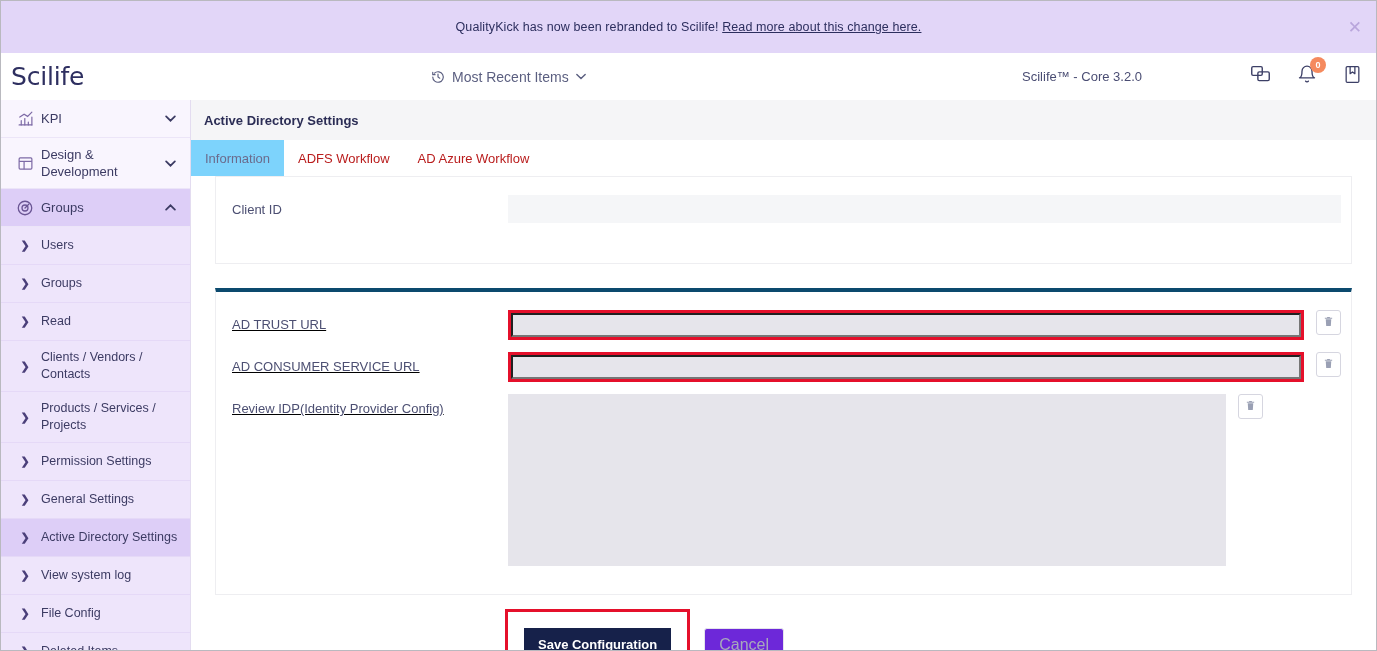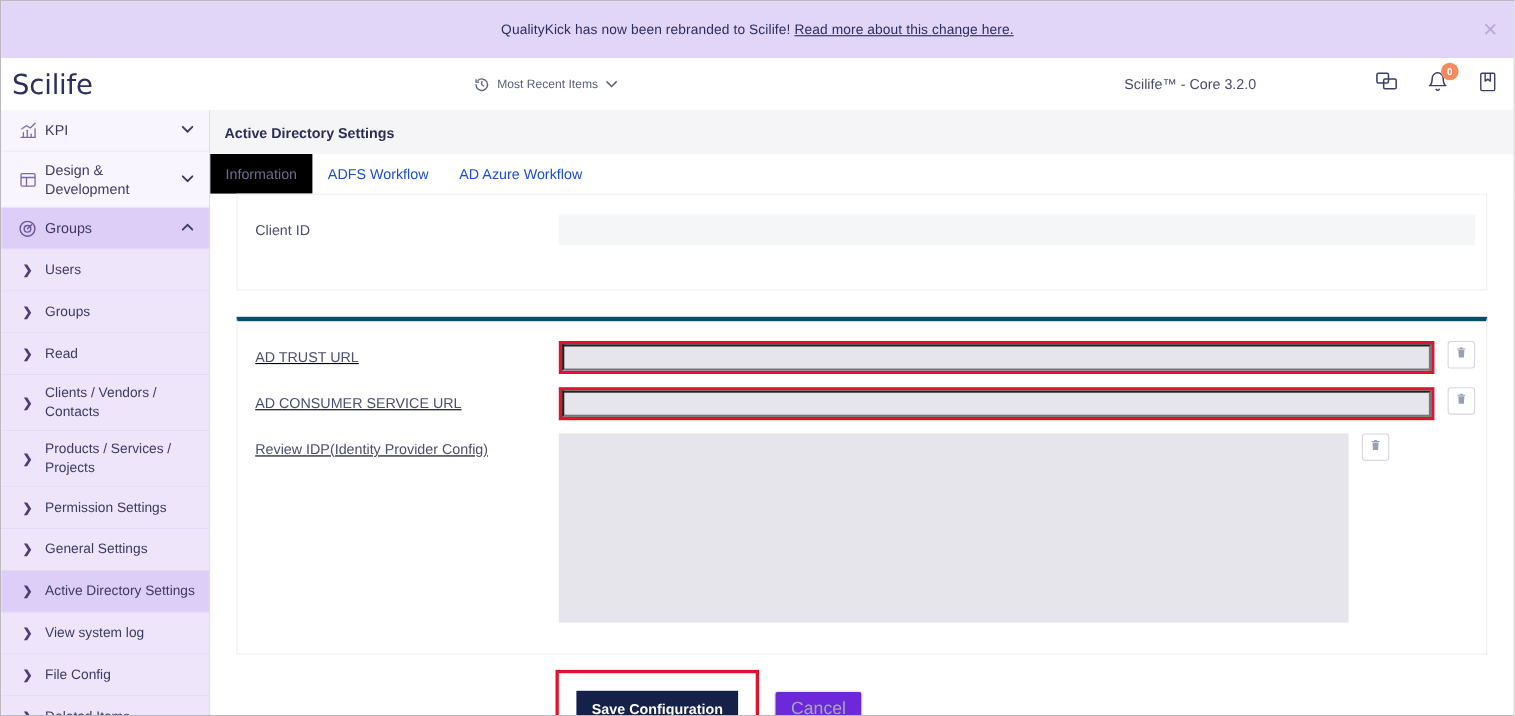--- a/index.html
+++ b/index.html
@@ -64,21 +64,21 @@
     color: #2e2f60;
     letter-spacing: -.2px;
     font-weight: 400;
     font-family: "DejaVu Sans", sans-serif;
   }
   .recent {
     display: flex;
     align-items: center;
     gap: 7px;
     color: #5b5f80;
-    font-size: 11px;
+    font-size: 14px;
     margin-left: 240px;
     cursor: pointer;
   }
   .recent svg { display: block; }
   .hdr-right {
     margin-left: auto;
     display: flex;
     align-items: center;
     gap: 26px;
     padding-right: 14px;
@@ -169,24 +169,24 @@
     display: flex;
     height: 36px;
     flex: 0 0 36px;
     background: #ffffff;
     align-items: stretch;
   }
   .tab {
     display: flex; align-items: center;
     padding: 0 14px;
     font-size: 13px;
-    color: #1d4ed8;
-    cursor: pointer;
-  }
-  .tab.active { background: #000000; color: #6b6b8c; }
+    color: #b91c1c;
+    cursor: pointer;
+  }
+  .tab.active { background: #7dd3fc; color: #6b6b8c; }
 
   .content {
     flex: 1;
     padding: 0 24px 0 24px;
     overflow: hidden;
     position: relative;
   }
   .card {
     border: 1px solid #eeeef1;
     border-top: none;

